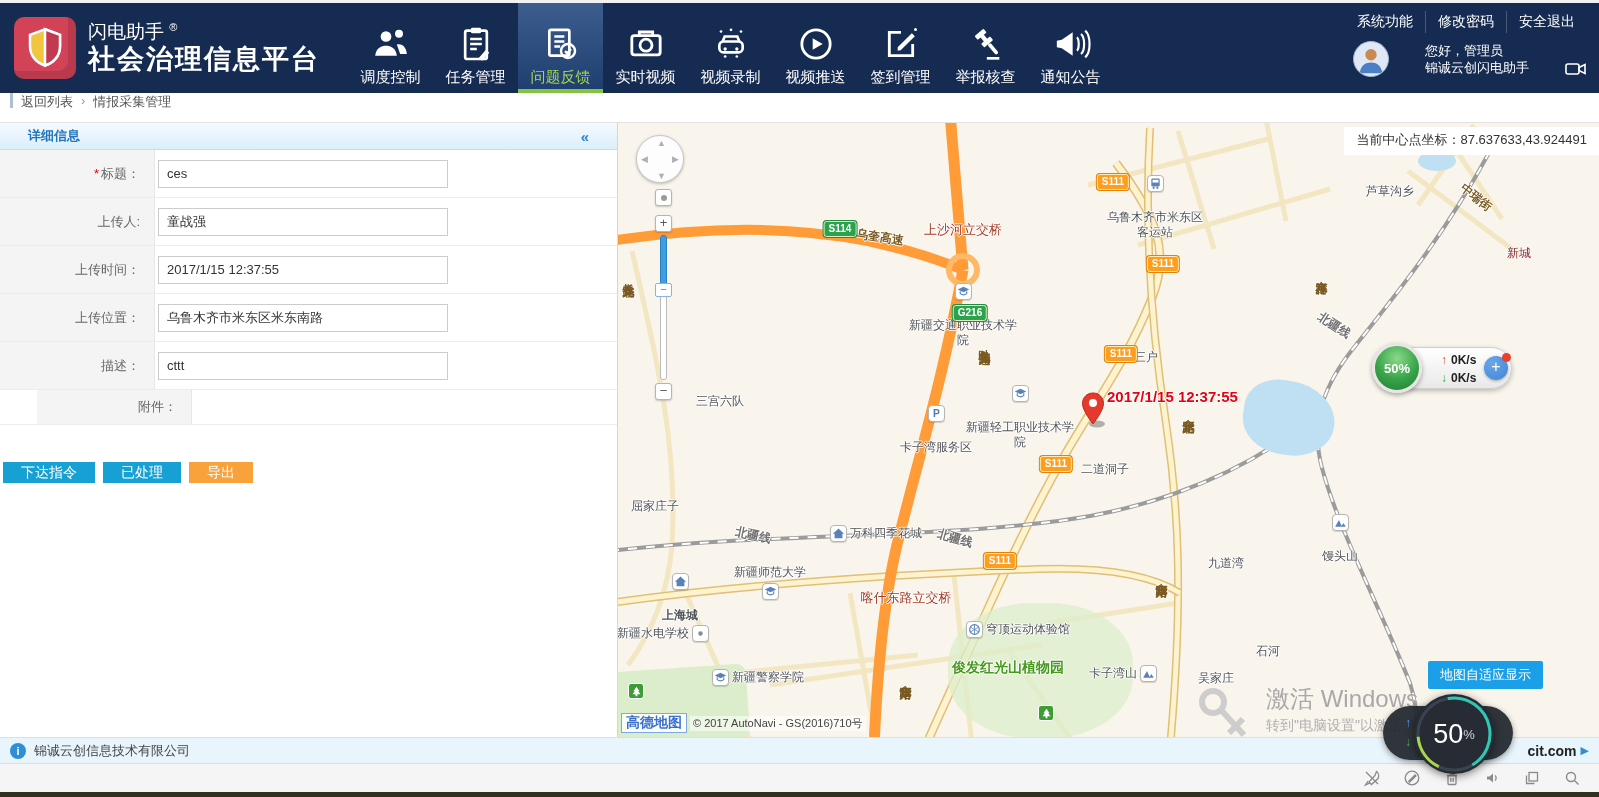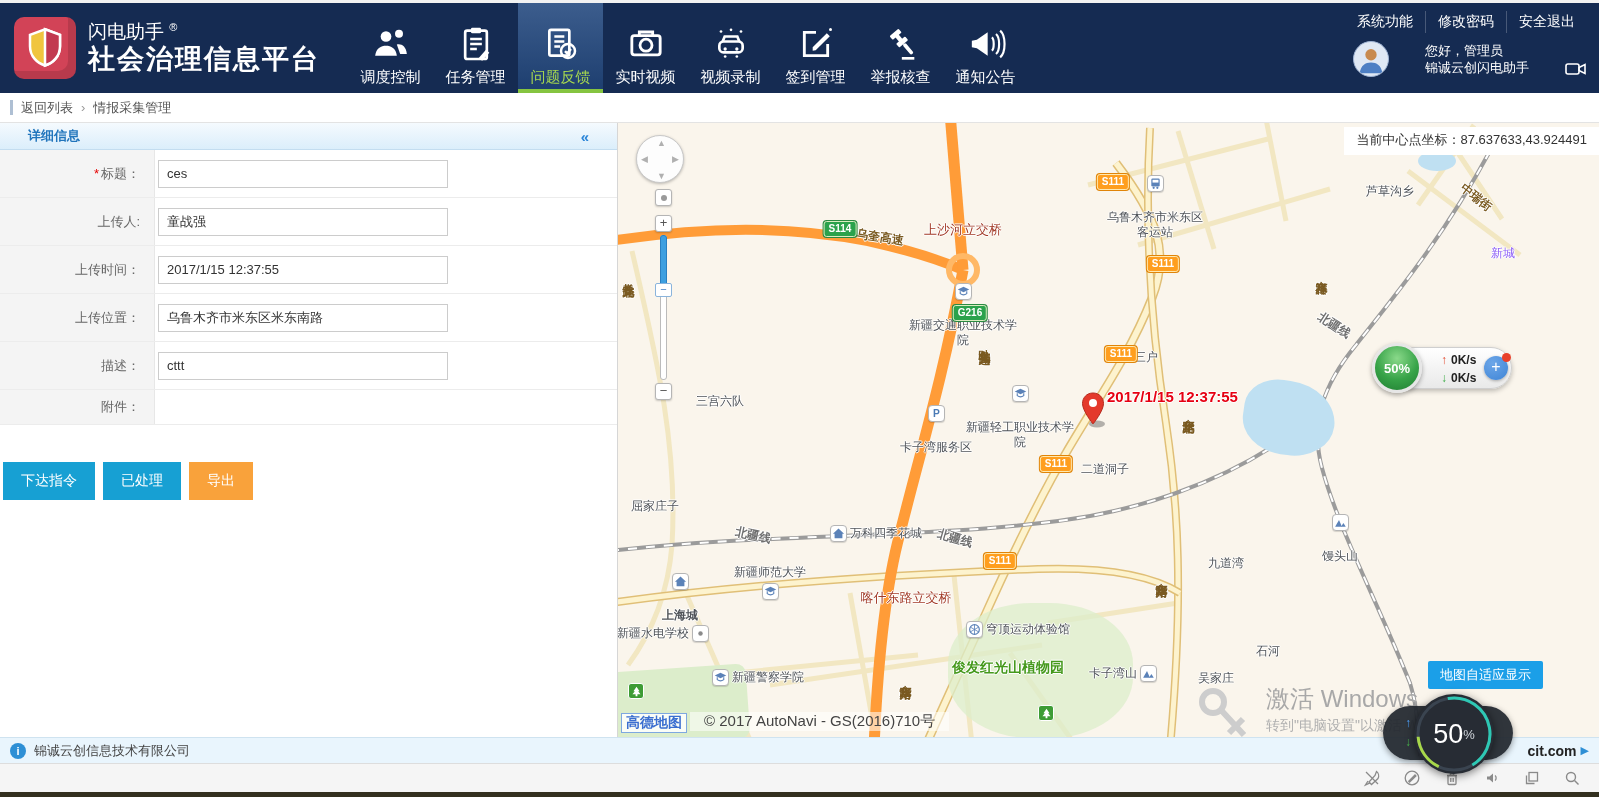--- a/index.html
+++ b/index.html
@@ -24,66 +24,66 @@
   .header-right { position:absolute; right:12px; top:8px; text-align:right; color:#fff; }
   .top-links { display:flex; justify-content:flex-end; font-size:14px; }
   .top-links span { padding:2px 12px; cursor:pointer; border-left:1px solid rgba(255,255,255,.22); }
   .top-links span:first-child { border-left:none; }
   .user-box { display:flex; align-items:flex-end; margin-top:8px; justify-content:flex-end;gap:28px; }
   .avatar { width:36px; height:36px; border-radius:50%; background:#dfe8f4; border:1px solid #9fb4d4; overflow:hidden; }
   .greet { text-align:left; margin-left:8px; font-size:13px; line-height:1.35; }
   .camico { margin-left:8px; width:22px; height:16px; }
 
   
-  .breadcrumb { height:30px; background:#fff; border-bottom:1px solid #e3e3e3; display:flex; align-items:center; padding-left:10px; font-size:13px; color:#555; }
+  .breadcrumb { height:30px; background:#fff; border-bottom:1px solid #e3e3e3; display:flex; padding-left:10px; font-size:13px; color:#555; }
   .bc-bar { width:3px; height:15px; background:#aebfd3; margin-right:8px; }
   .bc-back { cursor:pointer; }
   .bc-sep { margin:0 8px; color:#999; }
 
   
   .content { display:flex; height:614px; }
   .panel { width:618px; background:#fff; border-right:1px solid #d6d6d6; position:relative; }
   .panel-header { height:27px; background:linear-gradient(180deg,#f5fafe,#dbeefb); border-bottom:1px solid #c3ddf0; display:flex; align-items:center; justify-content:space-between; padding:0 28px; }
   .panel-title { color:#2175bc; font-weight:bold; font-size:13px; }
   .collapse { color:#2b85d8; font-size:15px; cursor:pointer; font-weight:bold; }
   .frow { display:flex; border-bottom:1px solid #ececec; min-height:48px; }
   .frow .flabel { width:155px; background:#f4f4f4; border-right:1px solid #e7e7e7; display:flex; align-items:center; justify-content:flex-end; padding-right:14px; font-size:13px; color:#666; }
   .frow .fval { flex:1; display:flex; align-items:center; padding-left:3px; }
   .frow input { width:290px; height:28px; border:1px solid #ccc; padding:0 8px; font-size:13px; color:#333; font-family:inherit; }
   .req { color:#e60000; margin-right:2px; }
   .btnrow { display:flex; margin:37px 0 0 3px; }
-  .btnrow button { height:38px; border:none; color:#fff; font-size:14px; padding:0 18px; margin-right:8px; cursor:pointer; font-family:Liberation Mono, monospace; }
+  .btnrow button { height:21px; border:none; color:#fff; font-size:14px; padding:0 18px; margin-right:8px; cursor:pointer; font-family:Liberation Mono, monospace; }
 
   
   .map { flex:1; position:relative; background:#faf5ec; overflow:hidden; }
   .map svg.roads { position:absolute; left:0; top:0; }
   .water { position:absolute; background:#bfe0f2; }
   .green { position:absolute; background:#dcedcb; }
   .mlabel { position:absolute; white-space:nowrap; font-size:12px; transform:translateX(-50%);
             text-shadow:1px 0 0 #fff,-1px 0 0 #fff,0 1px 0 #fff,0 -1px 0 #fff; }
   .t-place { color:#4f5358; }
   .t-road  { color:#7a5a21; font-weight:bold; }
   .t-rail  { color:#6f6f6f; font-weight:bold; }
   .t-bridge{ color:#a23b28; font-size:13px; }
   .t-green { color:#45991c; font-weight:bold; font-size:14px; }
-  .t-station{ color:#8b5cf6; }
+  .t-station{ color:#7f1d1d;margin-left:16px; }
   .vert { writing-mode:vertical-rl; text-orientation:upright; letter-spacing:1px; }
   .badge { position:absolute; transform:translateX(-50%); font-size:10px; font-weight:bold; color:#fff; padding:1px 4px; border-radius:3px; line-height:1.2; }
   .b-g { background:#2ba24c; border:1px solid #d9edc0; box-shadow:0 0 0 1px #2a8a42; }
   .b-o { background:#ff9e1e; border:1px solid #ffe9b0; box-shadow:0 0 0 1px #e08408; }
   .poi { position:absolute; transform:translateX(-50%); display:flex; align-items:center; gap:3px; font-size:12px; color:#4f5358;
          text-shadow:1px 0 0 #fff,-1px 0 0 #fff,0 1px 0 #fff,0 -1px 0 #fff; }
   .poi.top { flex-direction:column; gap:18px; }
   .poi .ptxt { text-align:center; line-height:1.25; }
   .poii { width:17px; height:17px; background:#fff; border:1px solid #b5b5b5; border-radius:4px; display:flex; align-items:center; justify-content:center; box-shadow:0 1px 1px rgba(0,0,0,.15); }
   .treeicon { position:absolute; width:16px; height:16px; background:#3e9c35; border:1px solid #fff; border-radius:3px; display:flex; align-items:center; justify-content:center; }
   .coordbox { position:absolute; top:4px; right:0; background:#fff; padding:4px 12px 6px 12px; font-size:13px; color:#333; }
   .fitbtn { position:absolute; right:56px; bottom:48px; background:#1b9fe8; color:#fff; font-size:13px; padding:5px 12px; border-radius:2px; cursor:pointer; }
   .amaplogo { position:absolute; left:3px; bottom:4px; color:#3b6fd0; font-weight:bold; font-size:14px; background:rgba(255,255,255,.85); border:1px solid #7fa0d9; border:1px solid #7ea8e0; padding:0 4px; }
-  .attrib { position:absolute; left:72px; bottom:6px; font-size:15px; color:#444; background:rgba(255,255,255,.55); padding:0 14px; }
+  .attrib { position:absolute; left:72px; bottom:6px; font-size:11px; color:#444; background:rgba(255,255,255,.55); padding:0 3px; }
 
   
   .panctl { position:absolute; left:18px; top:12px; width:48px; height:48px; border-radius:50%; background:#fdfdfd; border:1px solid #c9c9c9; box-shadow:0 1px 3px rgba(0,0,0,.25); }
   .panctl span { position:absolute; color:#b0b0b0; font-size:9px; }
   .locbtn { position:absolute; left:37px; top:66px; width:17px; height:17px; background:#fff; border:1px solid #b5b5b5; border-radius:3px; box-shadow:0 1px 2px rgba(0,0,0,.2); display:flex; align-items:center; justify-content:center; }
   .locbtn i { width:6px; height:6px; border-radius:50%; background:#9a9a9a; }
   .zbtn { position:absolute; left:37px; width:17px; height:17px; background:#fff; border:1px solid #b5b5b5; border-radius:3px; color:#555; font-size:13px; line-height:14px; text-align:center; box-shadow:0 1px 2px rgba(0,0,0,.2); cursor:pointer; }
   .ztrack { position:absolute; left:42px; top:112px; width:7px; height:145px; background:#fff; border:1px solid #bbb; border-radius:3px; }
   .zfill { position:absolute; left:42px; top:112px; width:7px; height:55px; background:#3d9fe0; border:1px solid #2a7fc0; border-radius:3px 3px 0 0; }
   .zhandle { position:absolute; left:37px; top:160px; width:17px; height:14px; background:#fff; border:1px solid #8ab4dc; border-radius:2px; color:#4a82c4; font-size:11px; line-height:11px; text-align:center; cursor:pointer; }
@@ -194,20 +194,27 @@
               <circle cx="6" cy="4.5" r=".8" fill="#fff"></circle>
               <circle cx="12" cy="3.5" r=".8" fill="#fff"></circle>
               <circle cx="18" cy="4.5" r=".8" fill="#fff"></circle>
               <circle cx="8.5" cy="19.5" r=".8" fill="#fff"></circle>
               <circle cx="15.5" cy="19.5" r=".8" fill="#fff"></circle>
             </svg></div>
           <div class="nlabel">视频录制</div>
         </div>
         <div class="nav-item">
           <div class="nicon"><svg viewBox="0 0 24 24">
+              <circle cx="12" cy="12" r="8.5" fill="none" stroke="#fff" stroke-width="1.7"></circle>
+              <path d="M10 8.5l6 3.5-6 3.5z" fill="#fff"></path>
+            </svg></div>
+          <div class="nlabel">视频推送</div>
+        </div>
+        <div class="nav-item">
+          <div class="nicon"><svg viewBox="0 0 24 24">
               <path d="M19 12v7H5V5h7" fill="none" stroke="#fff" stroke-width="1.7"></path>
               <path d="M10 14l8.5-8.5 1.8 1.8L11.8 15.8 10 16z" fill="#fff"></path>
               <circle cx="20.7" cy="3.3" r=".9" fill="#fff"></circle>
             </svg></div>
           <div class="nlabel">签到管理</div>
         </div>
         <div class="nav-item">
           <div class="nicon"><svg viewBox="0 0 24 24">
               <g transform="rotate(-40 12 10)" fill="#fff">
                 <rect x="8.5" y="3.5" width="7" height="3" rx=".6"></rect>
@@ -289,21 +296,21 @@
             <div class="fval">
               <input type="text" value="乌鲁木齐市米东区米东南路" style="">
             </div>
           </div>
           <div class="frow">
             <div class="flabel">描述：</div>
             <div class="fval">
               <input type="text" value="cttt" style="">
             </div>
           </div>
-          <div class="frow" style="min-height: 35px;">
+          <div class="frow" style="min-height: 35px; padding-left: 37px;">
             <div class="flabel">附件：</div>
             <div class="fval"></div>
           </div>
         </div>
       <div class="btnrow" id="btnrow">
           <button style="background: rgb(23, 160, 211);">下达指令</button>
           <button style="background: rgb(23, 160, 211);">已处理</button>
           <button style="background: rgb(249, 162, 59);">导出</button>
         </div>
     </aside>

